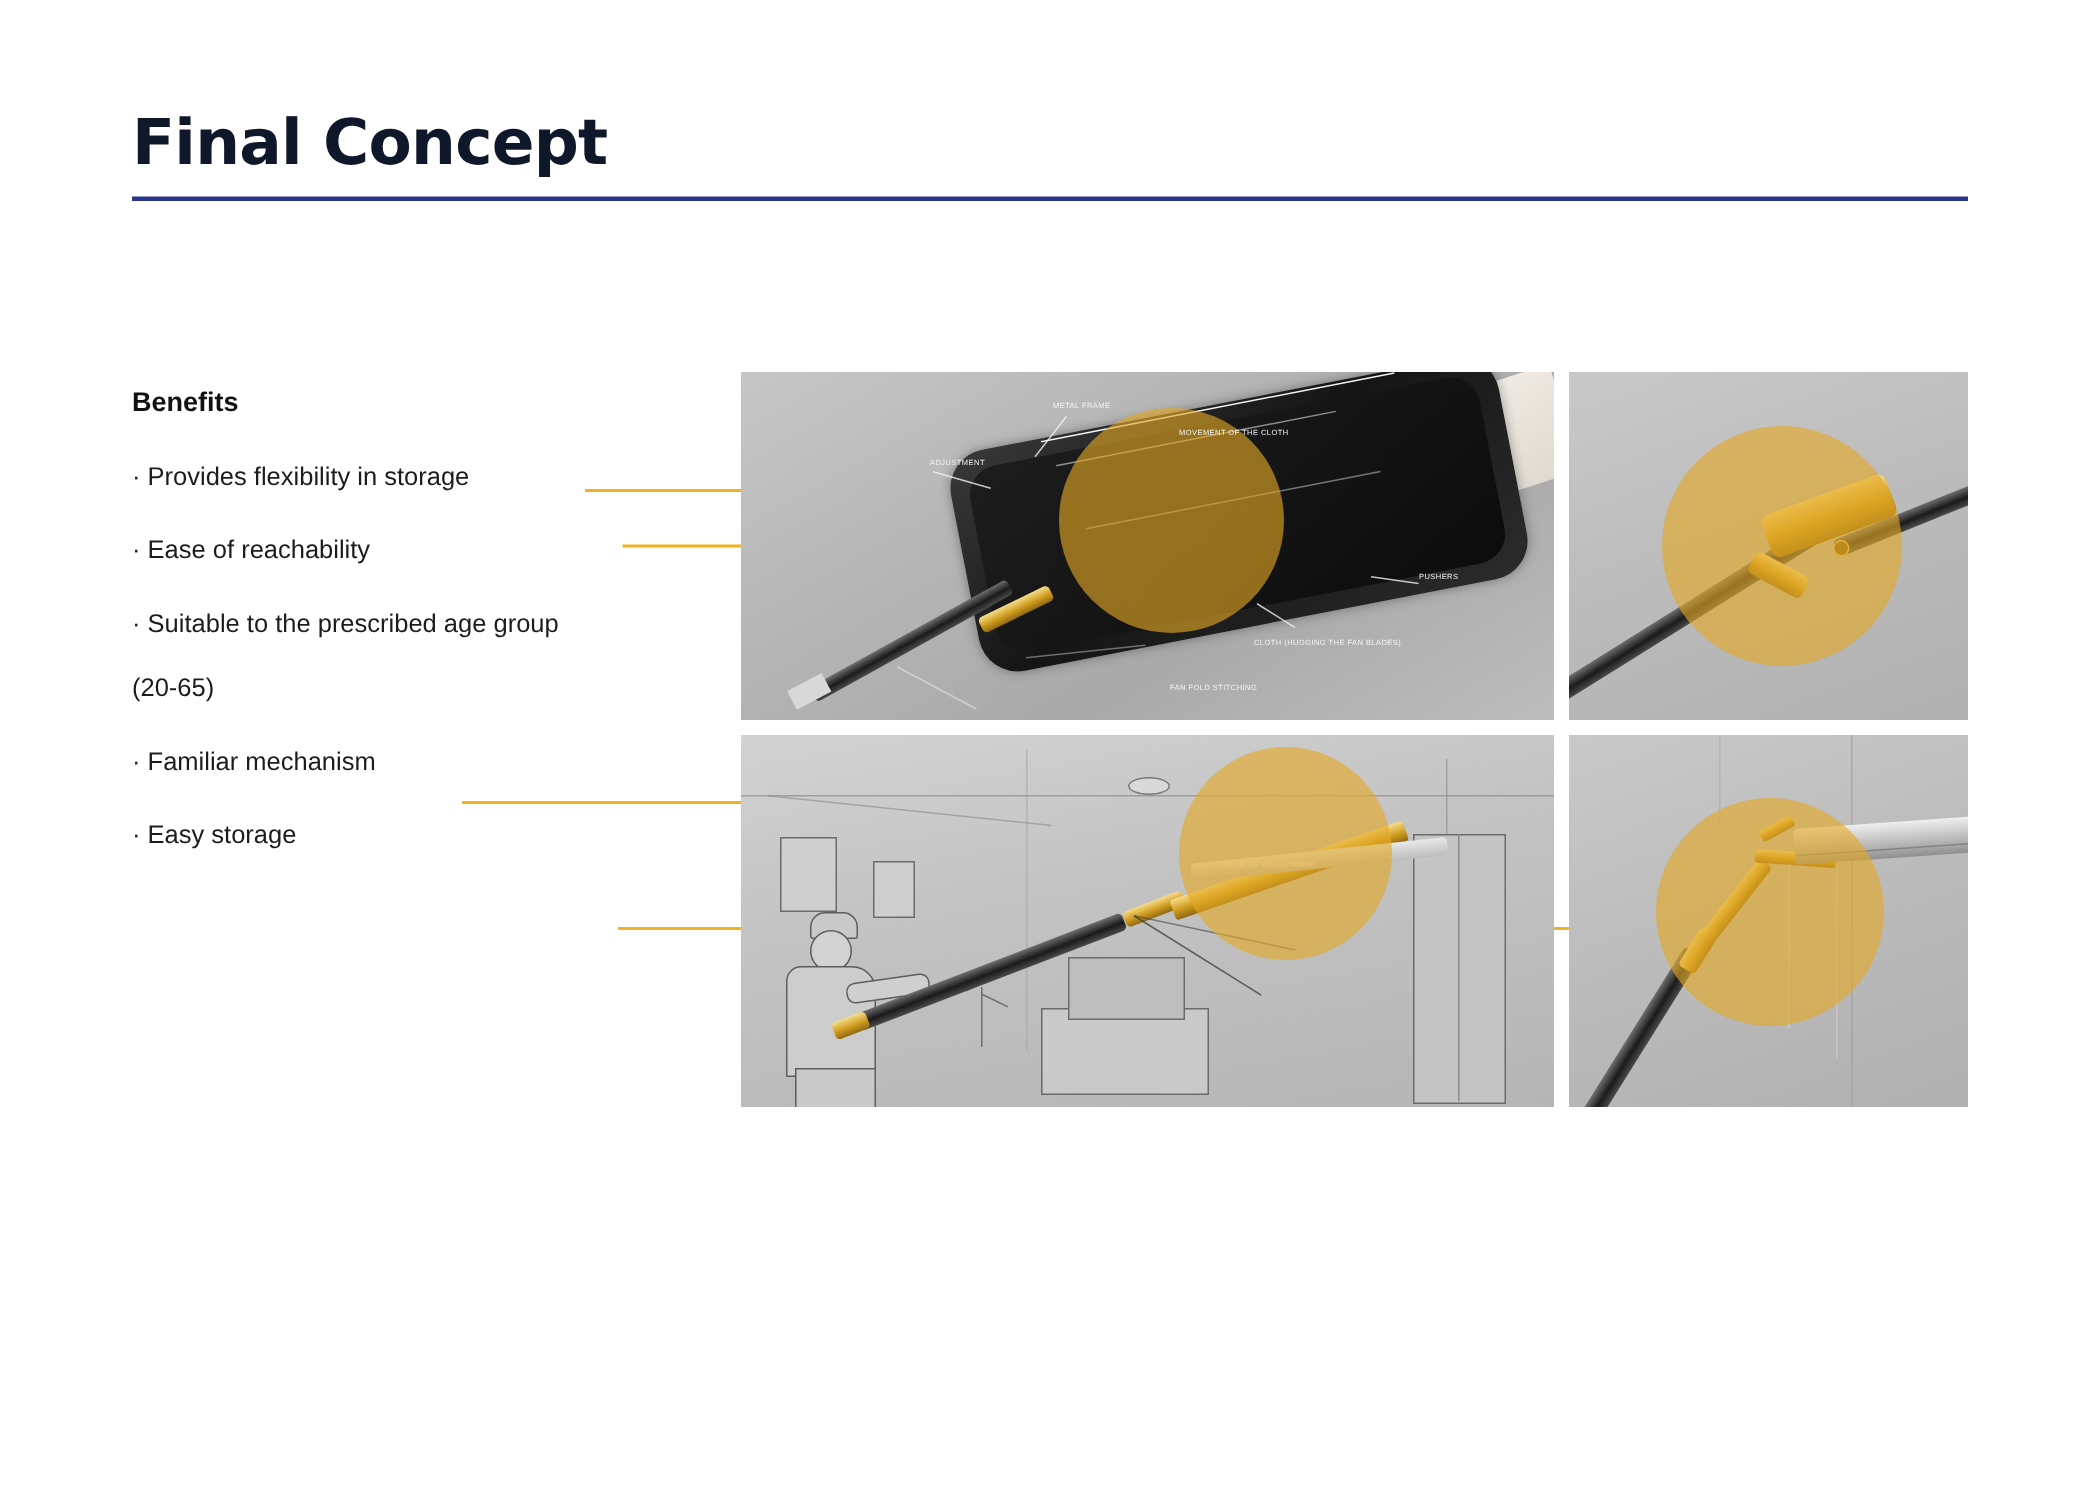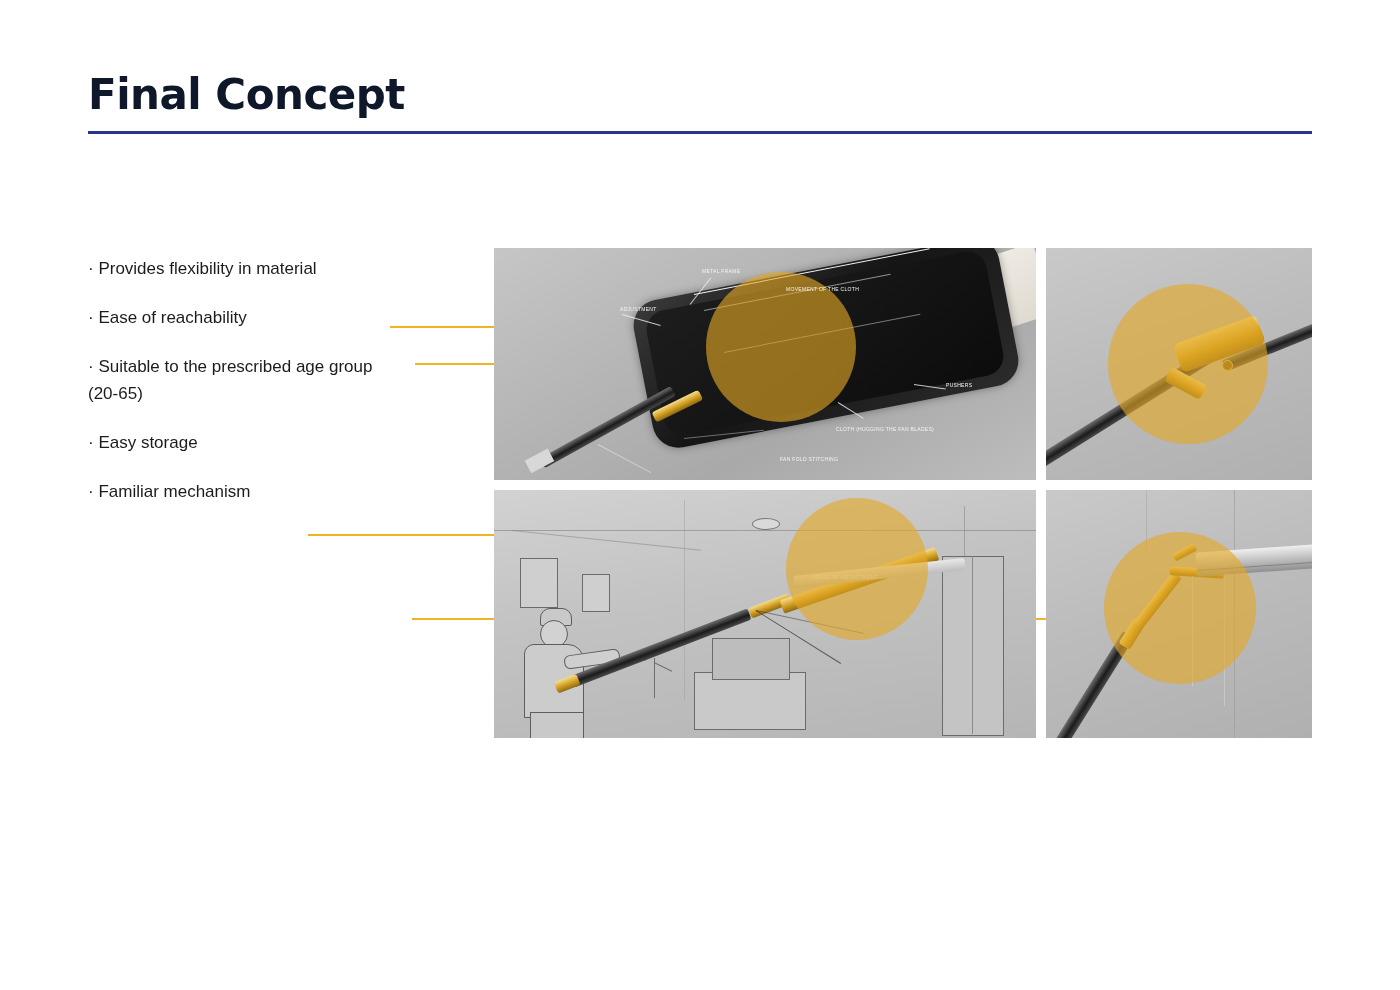--- a/index.html
+++ b/index.html
@@ -149,26 +149,27 @@
     border: 1px solid #6b6b6b;
   }
 </style>
 </head>
 <body>
 
 <div class="page-title">Final Concept</div>
 <div class="title-rule"></div>
 
 <div class="benefits">
-  <div class="benefit-item">· Provides flexibility in material</div>
+  <div class="benefits-heading">Benefits</div>
+  <div class="benefit-item">· Provides flexibility in storage</div>
   <div class="benefit-item">· Ease of reachability</div>
-  <div class="benefit-item" style="margin-bottom:4px">· Suitable to the prescribed age group</div>
+  <div class="benefit-item" style="margin-bottom:20px">· Suitable to the prescribed age group</div>
   <div class="benefit-item">(20-65)</div>
+  <div class="benefit-item">· Familiar mechanism</div>
   <div class="benefit-item">· Easy storage</div>
-  <div class="benefit-item">· Familiar mechanism</div>
 </div>
 
 <div class="connector" style="left:390px; top:326px; width:240px;"></div>
 <div class="connector" style="left:415px; top:363px; width:200px;"></div>
 <div class="connector" style="left:308px; top:534px; width:500px;"></div>
 <div class="connector" style="left:412px; top:618px; width:700px;"></div>
 
 <div class="panel panel-tl">
   <div class="panel-inner">
     <div class="bg-grey"></div>

